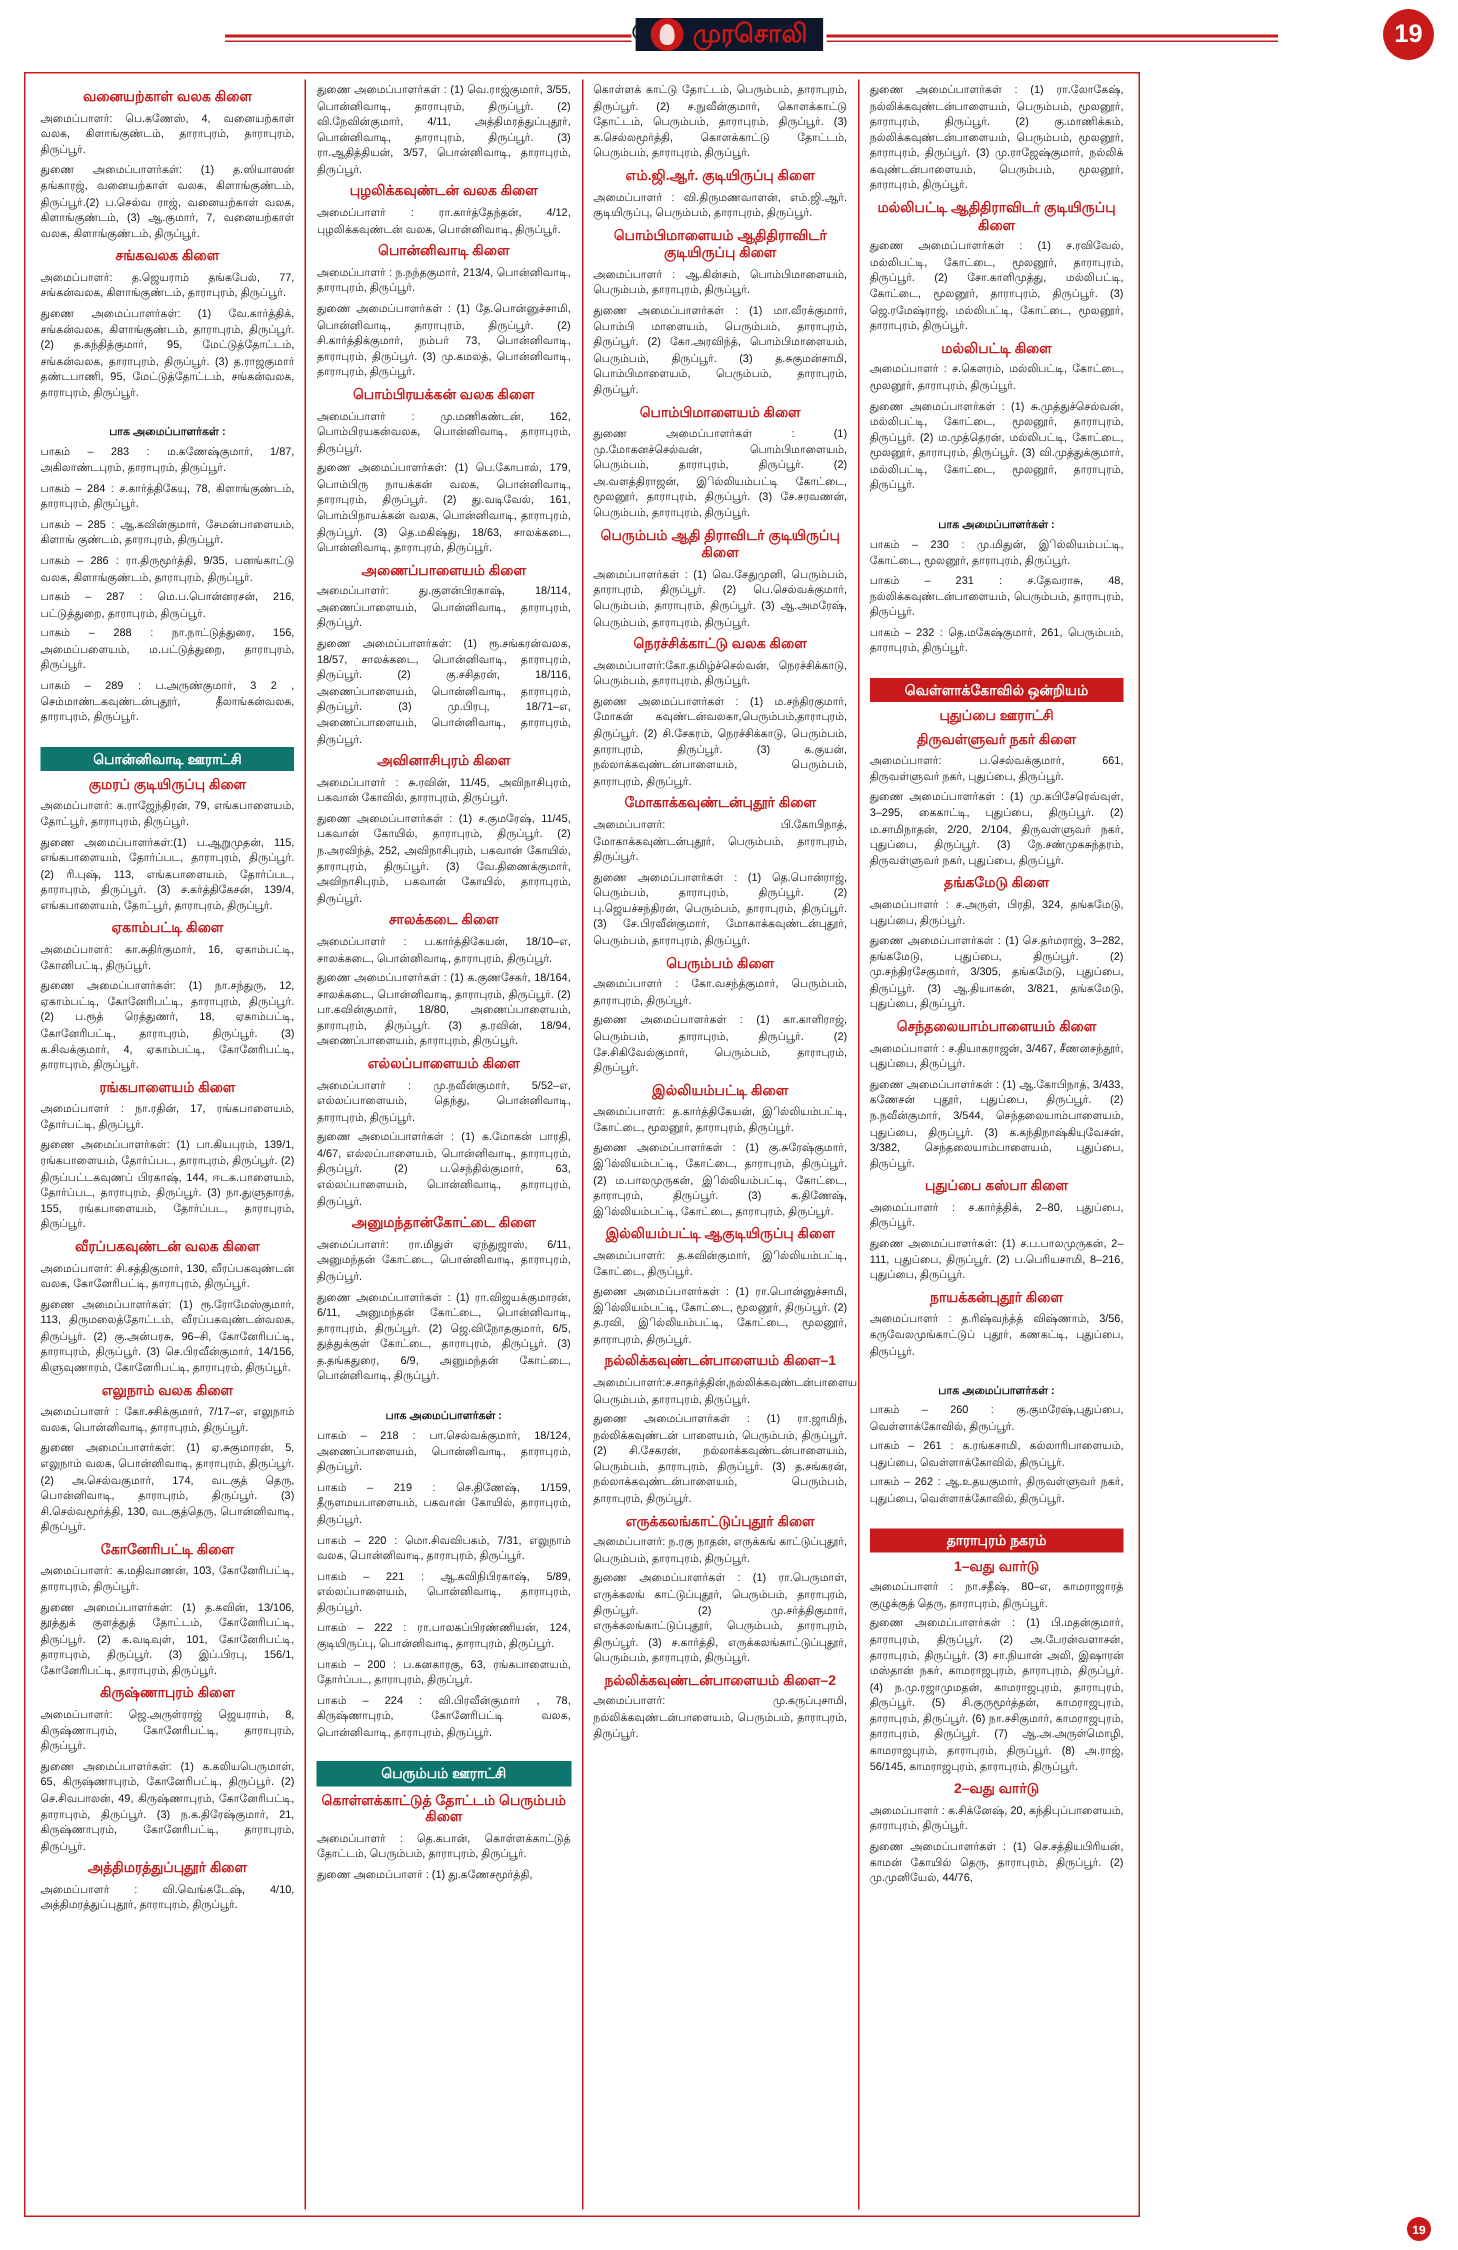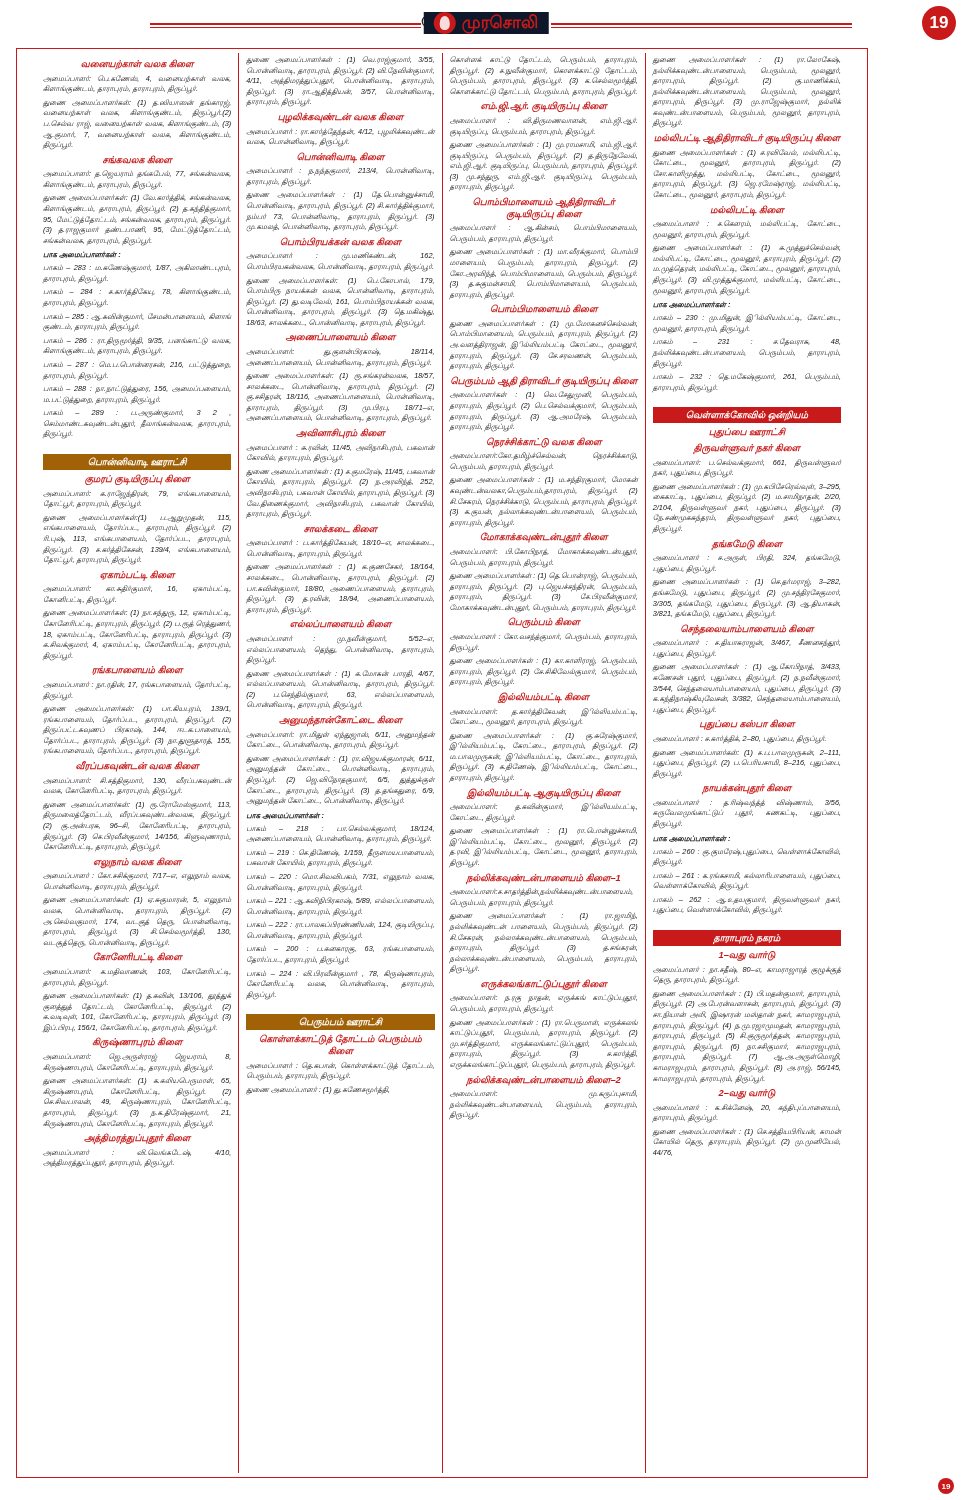--- a/index.html
+++ b/index.html
@@ -89,26 +89,25 @@
     font-weight: bold;
     display: flex;
     align-items: center;
     justify-content: center;
     z-index: 4;
   }
   
   .frame {
     position: absolute;
     left: 16px; top: 48px;
-    width: 852px; height: 1430px;
+    width: 744px; height: 1430px;
     border: 1.5px solid #c81a1a;
     display: flex;
-    padding: 4px 19px;
+    padding: 4px 3px;
     background: #fff;
-    font-style: italic;
   }
   .col {
     flex: 1 1 0;
     padding: 2px 7px 2px 7px;
     overflow: hidden;
   }
   .col + .col {
     border-left: 1.2px solid #c81a1a;
   }
   
@@ -124,33 +123,34 @@
     color: #fff;
     background: #c81a1a;
     text-align: center;
     font-weight: bold;
     font-size: 9.3px;
     padding: 2px 2px;
     margin: 14px 0 4px 0;
     line-height: 1.3;
   }
   .hdr-box.pink {
-    background: #a16207;
+    background: #0f766e;
   }
   .para {
     font-size: 7.3px;
     line-height: 1.45;
     color: #111;
     text-align: justify;
     margin: 0 0 3px 0;
   }
   .sub {
     font-size: 7.3px;
     font-weight: bold;
-    margin: 4px 0 3px 0;
+    text-align: center;
+    margin: 16px 0 3px 0;
     color: #111;
   }
   .bagam {
     font-size: 7.3px;
     line-height: 1.45;
     color: #111;
     text-align: justify;
     margin: 0 0 3px 0;
   }
   .page-num-bottom {
@@ -259,21 +259,20 @@
         <div class="bagam">பாகம் – 224 : வி.பிரவீன்குமார் , 78, கிருஷ்ணாபுரம், கோனேரிபட்டி வலக, பொன்னிவாடி, தாராபுரம், திருப்பூர்.</div>
         <div class="hdr-box pink">பெரும்பம் ஊராட்சி</div>
         <div class="hdr">கொள்ளக்காட்டுத் தோட்டம் பெரும்பம் கிளை</div>
         <div class="para">அமைப்பாளர் : தெ.கபான், கொள்ளக்காட்டுத் தோட்டம், பெரும்பம், தாராபுரம், திருப்பூர்.</div>
         <div class="para">துணை அமைப்பாளர் : (1) து.கணேசமூர்த்தி,</div>
       </div>
     <div class="col">
         <div class="para">கொள்ளக் காட்டு தோட்டம், பெரும்பம், தாராபுரம், திருப்பூர். (2) ச.நுவீன்குமார், கொளக்காட்டு தோட்டம், பெரும்பம், தாராபுரம், திருப்பூர். (3) க.செல்லமூர்த்தி, கொளக்காட்டு தோட்டம், பெரும்பம், தாராபுரம், திருப்பூர்.</div>
         <div class="hdr">எம்.ஜி.ஆர். குடியிருப்பு கிளை</div>
         <div class="para">அமைப்பாளர் : வி.திருமணவாளன், எம்.ஜி.ஆர். குடியிருப்பு, பெரும்பம், தாராபுரம், திருப்பூர்.</div>
-        <div class="para">துணை அமைப்பாளர்கள் : (1) மு.ராமசாமி, எம்.ஜி.ஆர். குடியிருப்பு, பெரும்பம், திருப்பூர். (2) த.திருநேவேல், எம்.ஜி.ஆர். குடியிருப்பு, பெரும்பம், தாராபுரம், திருப்பூர். (3) மு.சந்துரு, எம்.ஜி.ஆர். குடியிருப்பு, பெரும்பம், தாராபுரம், திருப்பூர்.</div>
         <div class="hdr">பொம்பிமாளையம் ஆதிதிராவிடர் குடியிருப்பு கிளை</div>
         <div class="para">அமைப்பாளர் : ஆ.கின்சம், பொம்பிமாளையம், பெரும்பம், தாராபுரம், திருப்பூர்.</div>
         <div class="para">துணை அமைப்பாளர்கள் : (1) மா.வீரக்குமார், பொம்பி மாளையம், பெரும்பம், தாராபுரம், திருப்பூர். (2) கோ.அரவிந்த், பொம்பிமாளையம், பெரும்பம், திருப்பூர். (3) த.சுகுமன்சாமி, பொம்பிமாளையம், பெரும்பம், தாராபுரம், திருப்பூர்.</div>
         <div class="hdr">பொம்பிமாளையம் கிளை</div>
         <div class="para">துணை அமைப்பாளர்கள் : (1) மு.மோகனச்செல்வன், பொம்பிமாளையம், பெரும்பம், தாராபுரம், திருப்பூர். (2) அ.வளத்திராஜன், இில்லியம்பட்டி கோட்டை, மூலனூர், தாராபுரம், திருப்பூர். (3) சே.சரவணன், பெரும்பம், தாராபுரம், திருப்பூர்.</div>
         <div class="hdr">பெரும்பம் ஆதி திராவிடர் குடியிருப்பு கிளை</div>
         <div class="para">அமைப்பாளர்கள் : (1) வெ.சேதுமுனி, பெரும்பம், தாராபுரம், திருப்பூர். (2) பெ.செல்வக்குமார், பெரும்பம், தாராபுரம், திருப்பூர். (3) ஆ.அமரேஷ், பெரும்பம், தாராபுரம், திருப்பூர்.</div>
         <div class="hdr">நெரச்சிக்காட்டு வலக கிளை</div>
         <div class="para">அமைப்பாளர்:கோ.தமிழ்ச்செல்வன், நெரச்சிக்காடு, பெரும்பம், தாராபுரம், திருப்பூர்.</div>
         <div class="para">துணை அமைப்பாளர்கள் : (1) ம.சந்திரகுமார், மோகன் கவுண்டன்வலகா,பெரும்பம்,தாராபுரம், திருப்பூர். (2) சி.சேகரம், நெரச்சிக்காடு, பெரும்பம், தாராபுரம், திருப்பூர். (3) க.குயன், நல்லாக்கவுண்டன்பாளையம், பெரும்பம், தாராபுரம், திருப்பூர்.</div>

